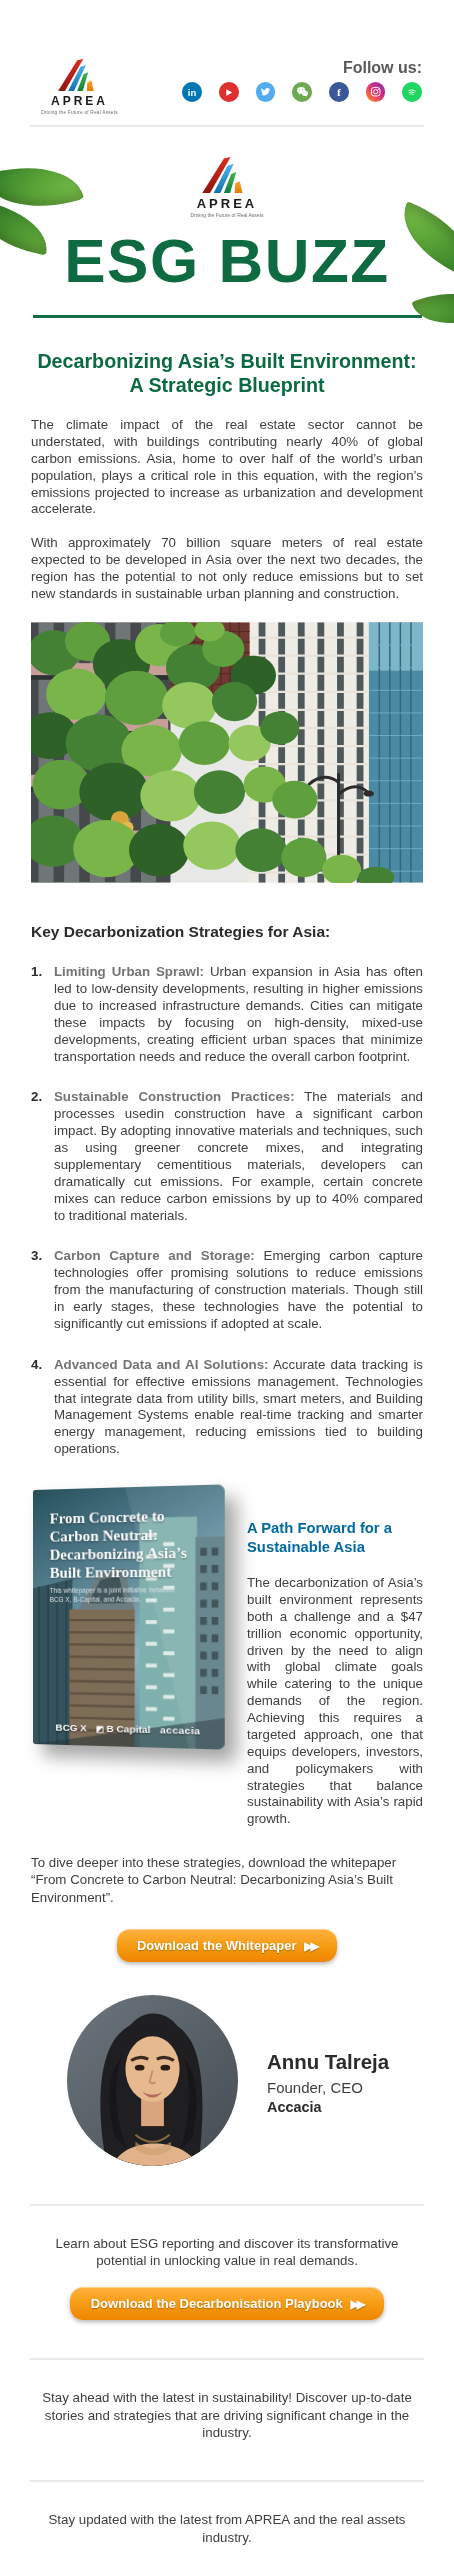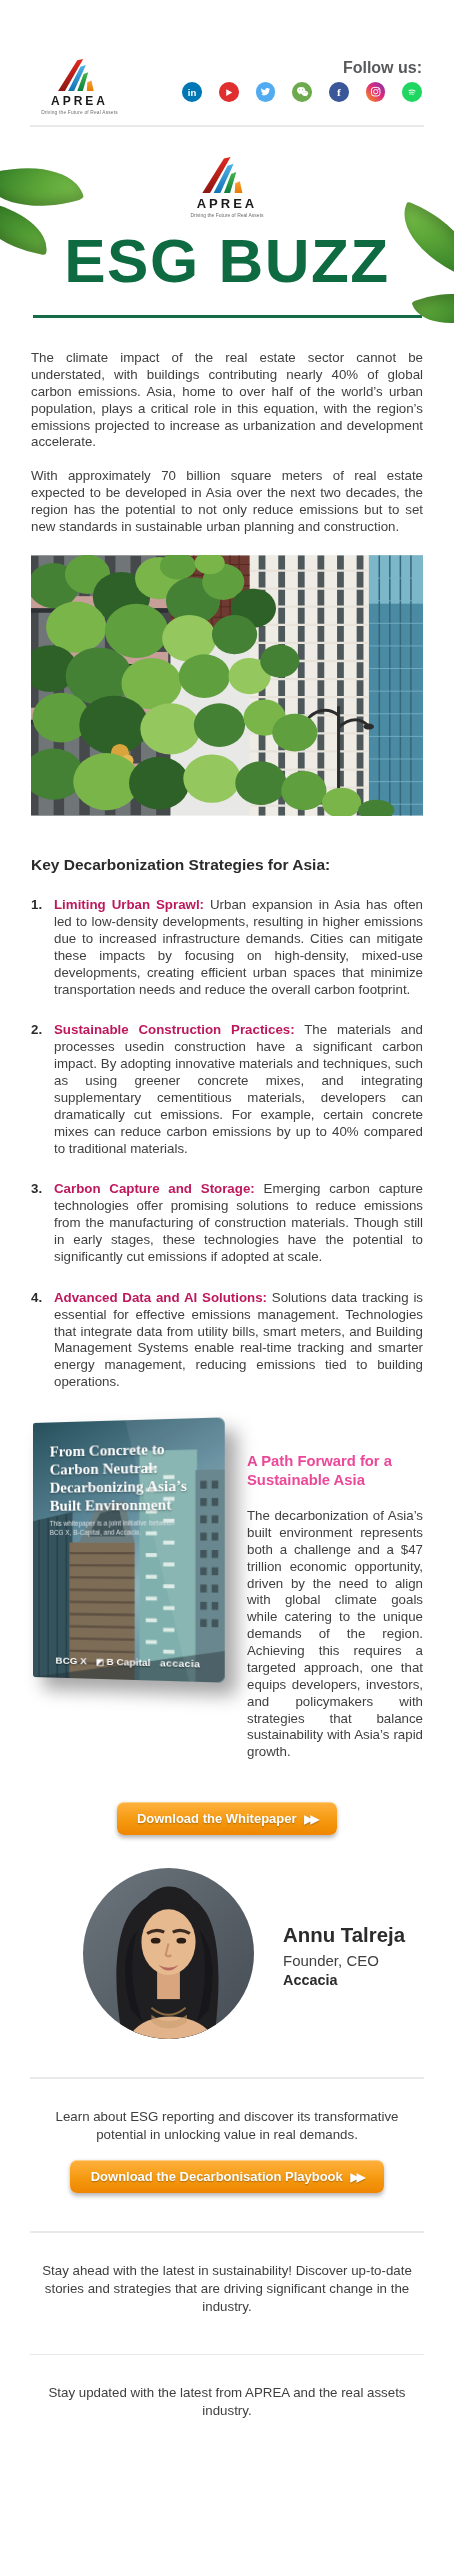--- a/index.html
+++ b/index.html
@@ -45,44 +45,44 @@
   
   .article{padding:0 31px;}
   .article h2{font-size:19.7px;line-height:1.2;font-weight:bold;color:#0b6a3f;text-align:center;margin:0 0 19.7px;}
   .para{font-size:13.3px;line-height:1.27;text-align:justify;margin:0 0 16.7px;}
   .photo-wrap{margin:19.7px 0 0;}
   .photo-wrap svg{display:block;}
   .strat-head{font-size:15.5px;font-weight:bold;color:#2b2b2b;margin:40px 0 0;}
   .strat-list{list-style:none;margin:23px 0 0;padding:0;}
   .strat-list li{position:relative;padding-left:23px;font-size:13.3px;line-height:1.27;text-align:justify;margin-bottom:24px;}
   .li-num{position:absolute;left:0;top:0;font-weight:bold;color:#2b2b2b;}
-  .li-lead{font-weight:bold;color:#be185d;}
+  .li-lead{font-weight:bold;color:#737373;}
 
   
   .wp{display:flex;gap:24px;padding:4.5px 31px 0;}
   .book{position:relative;width:192px;flex:0 0 192px;height:264px;}
   .book-cover{position:absolute;left:1.5px;top:3px;width:185px;height:254px;border-radius:2.3px 6.8px 6.8px 3px;overflow:hidden;transform:perspective(530px) rotateY(-7deg);transform-origin:left center;box-shadow:10.6px 12px 16.7px rgba(0,0,0,.35), inset -7.6px 0 10.6px rgba(0,0,0,.25), inset 3px 0 4.5px rgba(255,255,255,.25);}
   .book-cover svg{position:absolute;inset:0;}
   .book-title{position:absolute;top:19.7px;left:16.7px;right:13.6px;font-family:"Liberation Serif",serif;font-weight:bold;color:#fff;font-size:14.8px;line-height:1.22;text-shadow:0 0.8px 2.3px rgba(0,0,0,.4);}
   .book-sub{position:absolute;top:97px;left:16.7px;right:45px;color:#d8e0e2;font-size:6.4px;line-height:1.4;}
   .book-logos{position:absolute;bottom:12px;left:0;right:0;display:flex;justify-content:center;align-items:center;gap:9px;color:#fff;font-weight:bold;font-size:9.8px;text-shadow:0 0.8px 1.5px rgba(0,0,0,.5);}
   .book-logos .lg2::before{content:"◩ ";font-size:8.3px;}
   .book-logos .lg3{text-transform:lowercase;letter-spacing:0.4px;}
   .path-col{flex:1;}
-  .path-col h4{font-size:14.8px;line-height:1.3;font-weight:bold;color:#ec4899;margin:32px 0 0;}
+  .path-col h4{font-size:14.8px;line-height:1.3;font-weight:bold;color:#0369a1;margin:32px 0 0;}
   .path-col p{font-size:13.3px;line-height:1.27;text-align:justify;margin:18px 0 0;}
 
   .cta-intro{padding:0 31px;font-size:13.3px;line-height:1.3;text-align:left;margin:26px 0 0;}
 
   
-  .btn{display:table;margin:41px auto 0;padding:9px 20.4px;background:linear-gradient(180deg,#ffb140 0%,#f59a10 55%,#ef8500 100%);border-radius:7px;color:#fff;font-weight:bold;font-size:13px;text-decoration:none;box-shadow:0 2.3px 4.5px rgba(0,0,0,.28), inset 0 0.8px 0 rgba(255,255,255,.5);text-shadow:0 0.8px 1.5px rgba(0,0,0,.3);cursor:pointer;white-space:nowrap;}
+  .btn{display:table;margin:23px auto 0;padding:9px 20.4px;background:linear-gradient(180deg,#ffb140 0%,#f59a10 55%,#ef8500 100%);border-radius:13px;color:#fff;font-weight:bold;font-size:13px;text-decoration:none;box-shadow:0 2.3px 4.5px rgba(0,0,0,.28), inset 0 0.8px 0 rgba(255,255,255,.5);text-shadow:0 0.8px 1.5px rgba(0,0,0,.3);cursor:pointer;white-space:nowrap;}
   .btn .arr{margin-left:7.6px;letter-spacing:-2.3px;font-size:11.4px;}
 
   
-  .author{display:flex;align-items:flex-start;padding:0 8px 0 67px;margin-top:33px;margin-left:16px;}
+  .author{display:flex;align-items:flex-start;padding:0 8px 0 67px;margin-top:33px;}
   .avatar{width:171px;height:171px;border-radius:50%;overflow:hidden;flex:0 0 171px;}
   .avatar svg{display:block;}
   .author-info{margin:56px 0 0 29px;}
   .author-name{font-size:20.4px;font-weight:bold;color:#2b2b2b;}
   .author-role{font-size:15px;color:#3f3f41;margin-top:5.3px;}
   .author-co{font-size:14.4px;font-weight:bold;color:#2b2b2b;margin-top:3px;}
 
   .mid-rule{height:1.5px;background:#e9e9e9;margin:38px 30px 0;}
 
   .cta-block{padding:0 42px;text-align:center;}
@@ -191,20 +191,21 @@
         </svg>
       </span>
       <span class="brand-name lg">APREA</span>
       <span class="brand-tag lg">Driving the Future of Real Assets</span>
     </div>
     <div class="banner-title">ESG BUZZ</div>
     <div class="green-rule"></div>
   </div>
 
   <div class="article">
+    <h2>Decarbonizing Asia’s Built Environment: A Strategic Blueprint</h2>
     <p class="para">The climate impact of the real estate sector cannot be understated, with buildings contributing nearly 40% of global carbon emissions. Asia, home to over half of the world’s urban population, plays a critical role in this equation, with the region’s emissions projected to increase as urbanization and development accelerate.</p>
     <p class="para">With approximately 70 billion square meters of real estate expected to be developed in Asia over the next two decades, the region has the potential to not only reduce emissions but to set new standards in sustainable urban planning and construction.</p>
 
     <div class="photo-wrap">
       <svg width="392" height="261" viewBox="0 0 520 345">
         <rect width="520" height="345" fill="#e8e9e6"></rect>
 
         <rect x="448" y="0" width="72" height="345" fill="#4a8aa2"></rect>
         <rect x="448" y="0" width="72" height="64" fill="#8ec4d6" opacity=".75"></rect>
         <g stroke="#346679" stroke-width="2">
@@ -344,21 +345,21 @@
       <li>
         <span class="li-num">1.</span><b class="li-lead">Limiting Urban Sprawl:</b> <span>Urban expansion in Asia has often led to low-density developments, resulting in higher emissions due to increased infrastructure demands. Cities can mitigate these impacts by focusing on high-density, mixed-use developments, creating efficient urban spaces that minimize transportation needs and reduce the overall carbon footprint.</span>
       </li>
       <li>
         <span class="li-num">2.</span><b class="li-lead">Sustainable Construction Practices:</b> <span>The materials and processes usedin construction have a significant carbon impact. By adopting innovative materials and techniques, such as using greener concrete mixes, and integrating supplementary cementitious materials, developers can dramatically cut emissions. For example, certain concrete mixes can reduce carbon emissions by up to 40% compared to traditional materials.</span>
       </li>
       <li>
         <span class="li-num">3.</span><b class="li-lead">Carbon Capture and Storage:</b> <span>Emerging carbon capture technologies offer promising solutions to reduce emissions from the manufacturing of construction materials. Though still in early stages, these technologies have the potential to significantly cut emissions if adopted at scale.</span>
       </li>
       <li>
-        <span class="li-num">4.</span><b class="li-lead">Advanced Data and AI Solutions:</b> <span>Solutions data tracking is essential for effective emissions management. Technologies that integrate data from utility bills, smart meters, and Building Management Systems enable real-time tracking and smarter energy management, reducing emissions tied to building operations.</span>
+        <span class="li-num">4.</span><b class="li-lead">Advanced Data and AI Solutions:</b> <span>Accurate data tracking is essential for effective emissions management. Technologies that integrate data from utility bills, smart meters, and Building Management Systems enable real-time tracking and smarter energy management, reducing emissions tied to building operations.</span>
       </li>
     </ol>
   </div>
 
   <div class="wp">
     <div class="book">
       <div class="book-cover">
         <svg viewBox="0 0 244 336" width="185" height="254" preserveAspectRatio="none">
           <defs>
             <linearGradient id="cov" x1="0" y1="0" x2=".4" y2="1">
@@ -448,20 +449,21 @@
           <span class="lg3">accacia</span>
         </div>
       </div>
     </div>
     <div class="path-col">
       <h4>A Path Forward for a Sustainable Asia</h4>
       <p>The decarbonization of Asia’s built environment represents both a challenge and a $47 trillion economic opportunity, driven by the need to align with global climate goals while catering to the unique demands of the region. Achieving this requires a targeted approach, one that equips developers, investors, and policymakers with strategies that balance sustainability with Asia’s rapid growth.</p>
     </div>
   </div>
 
+  <p class="cta-intro">To dive deeper into these strategies, download the whitepaper “From Concrete to Carbon Neutral: Decarbonizing Asia’s Built Environment”.</p>
 
   <a class="btn">
       <span>Download the Whitepaper</span>
       <span class="arr">▶▶</span>
     </a>
 
   <div class="author">
     <div class="avatar">
       <svg viewBox="0 0 120 120" width="171" height="171">
         <defs>

